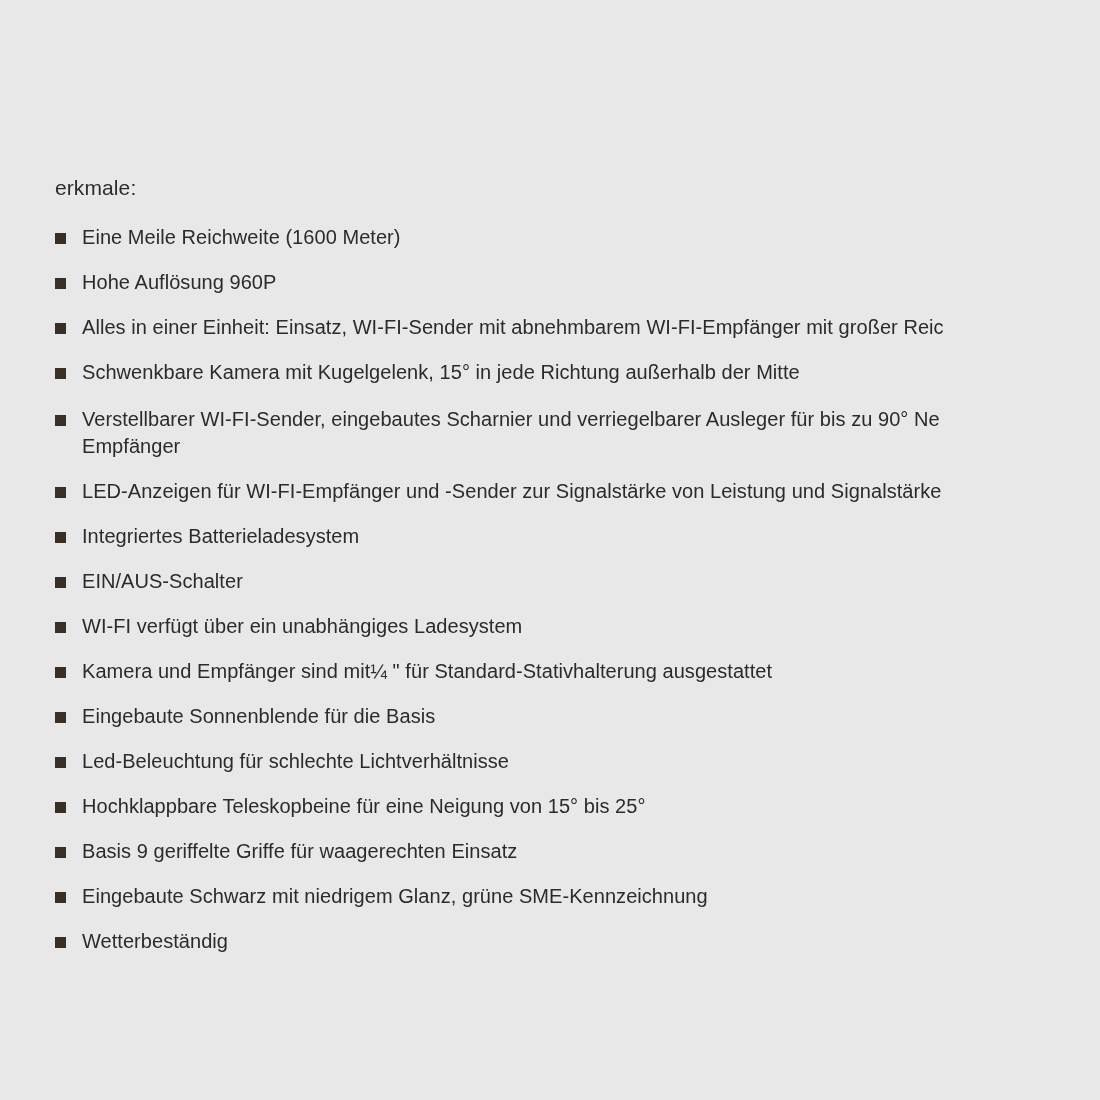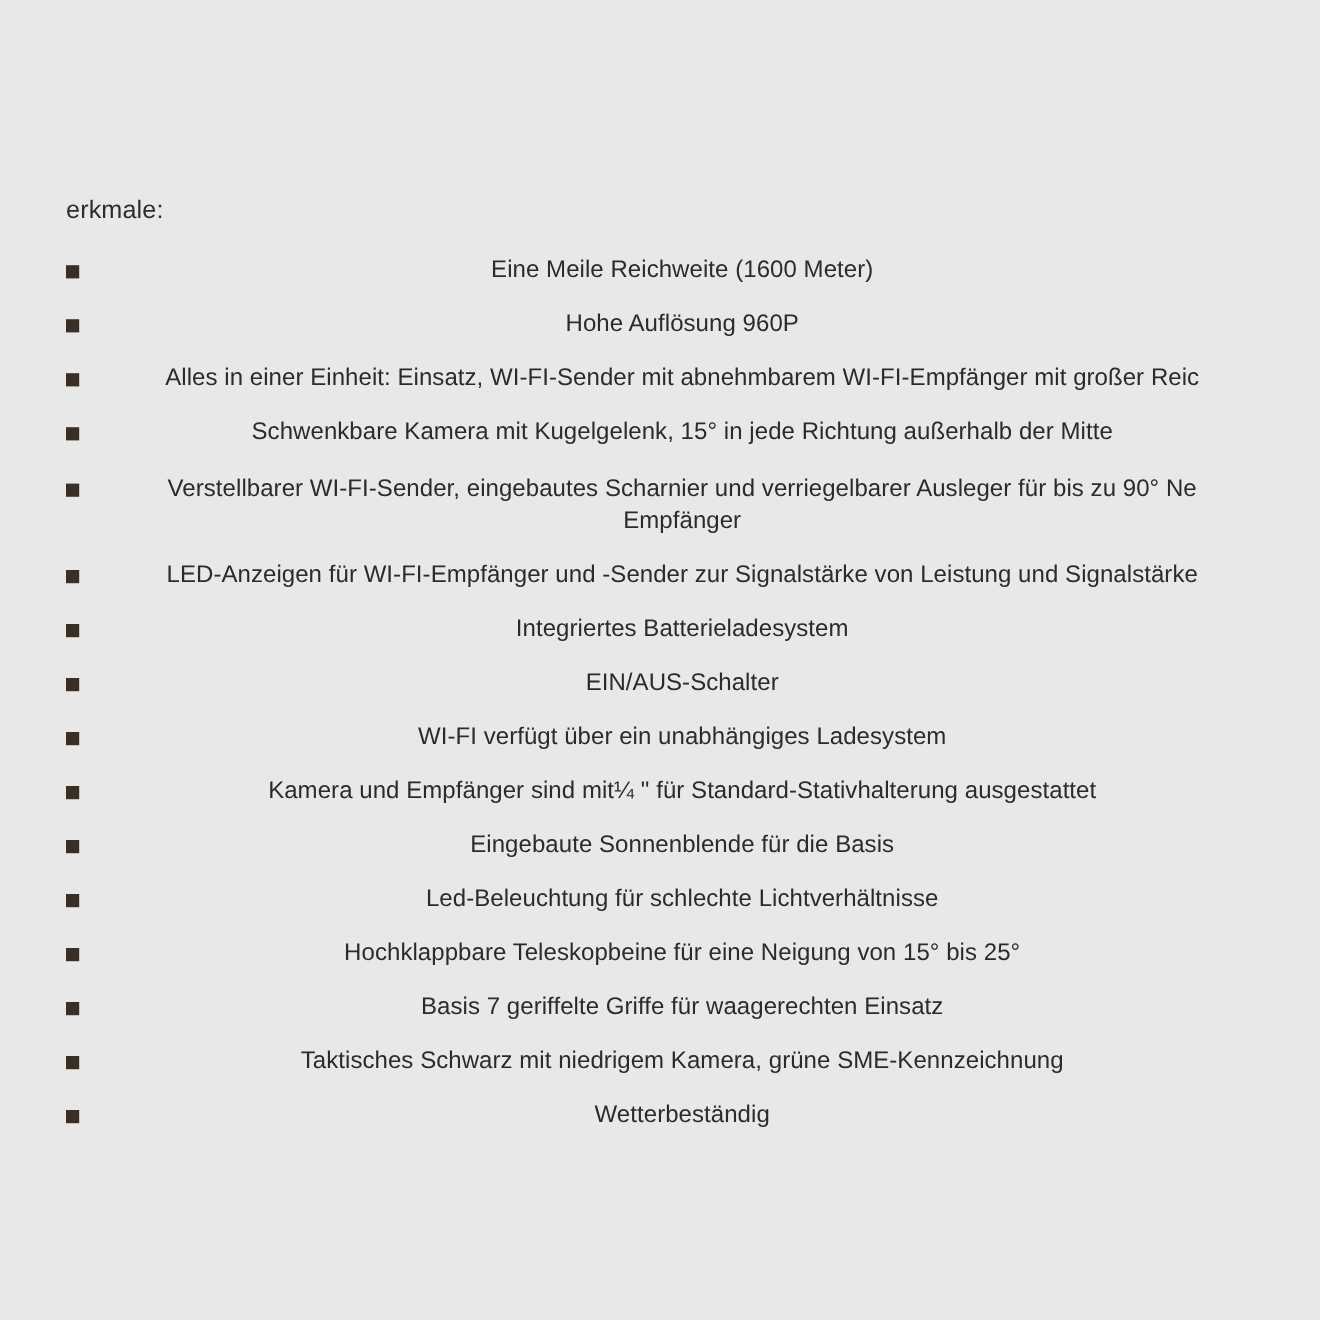--- a/index.html
+++ b/index.html
@@ -16,21 +16,21 @@
   }
   .page {
     position: relative;
     width: 1100px;
     height: 1100px;
     box-sizing: border-box;
   }
   .content {
     position: absolute;
     left: 55px;
-    top: 162px;
+    top: 174px;
     width: 1000px;
   }
   .heading {
     font-size: 21px;
     line-height: 28px;
     color: #2d2d2d;
     margin-bottom: 22px;
     letter-spacing: 0.1px;
   }
   ul.feature-list {
@@ -57,21 +57,20 @@
     background: #3a2f25;
     display: block;
   }
   ul.feature-list li.wrap {
     padding-right: 0;
     margin-top: 20px;
   }
   .clip-right {
     overflow: hidden;
     width: 1000px;
-    text-align: center;
   }
 </style>
 </head>
 <body>
 
 <div class="page">
   <div class="content">
     <div class="heading">erkmale:</div>
     <ul class="feature-list clip-right">
       <li><span class="bullet"></span><span>Eine Meile Reichweite (1600 Meter)</span></li>
@@ -81,18 +80,18 @@
       <li class="wrap"><span class="bullet"></span><span>Verstellbarer WI-FI-Sender, eingebautes Scharnier und verriegelbarer Ausleger für bis zu 90° Ne
 Empfänger</span></li>
       <li><span class="bullet"></span><span>LED-Anzeigen für WI-FI-Empfänger und -Sender zur Signalstärke von Leistung und Signalstärke</span></li>
       <li><span class="bullet"></span><span>Integriertes Batterieladesystem</span></li>
       <li><span class="bullet"></span><span>EIN/AUS-Schalter</span></li>
       <li><span class="bullet"></span><span>WI-FI verfügt über ein unabhängiges Ladesystem</span></li>
       <li><span class="bullet"></span><span>Kamera und Empfänger sind mit¼ " für Standard-Stativhalterung ausgestattet</span></li>
       <li><span class="bullet"></span><span>Eingebaute Sonnenblende für die Basis</span></li>
       <li><span class="bullet"></span><span>Led-Beleuchtung für schlechte Lichtverhältnisse</span></li>
       <li><span class="bullet"></span><span>Hochklappbare Teleskopbeine für eine Neigung von 15° bis 25°</span></li>
-      <li><span class="bullet"></span><span>Basis 7 geriffelte Griffe für waagerechten Einsatz</span></li>
-      <li><span class="bullet"></span><span>Taktisches Schwarz mit niedrigem Kamera, grüne SME-Kennzeichnung</span></li>
+      <li><span class="bullet"></span><span>Basis 9 geriffelte Griffe für waagerechten Einsatz</span></li>
+      <li><span class="bullet"></span><span>Eingebaute Schwarz mit niedrigem Glanz, grüne SME-Kennzeichnung</span></li>
       <li><span class="bullet"></span><span>Wetterbeständig</span></li>
     </ul>
   </div>
 </div>
 
 </body></html>

